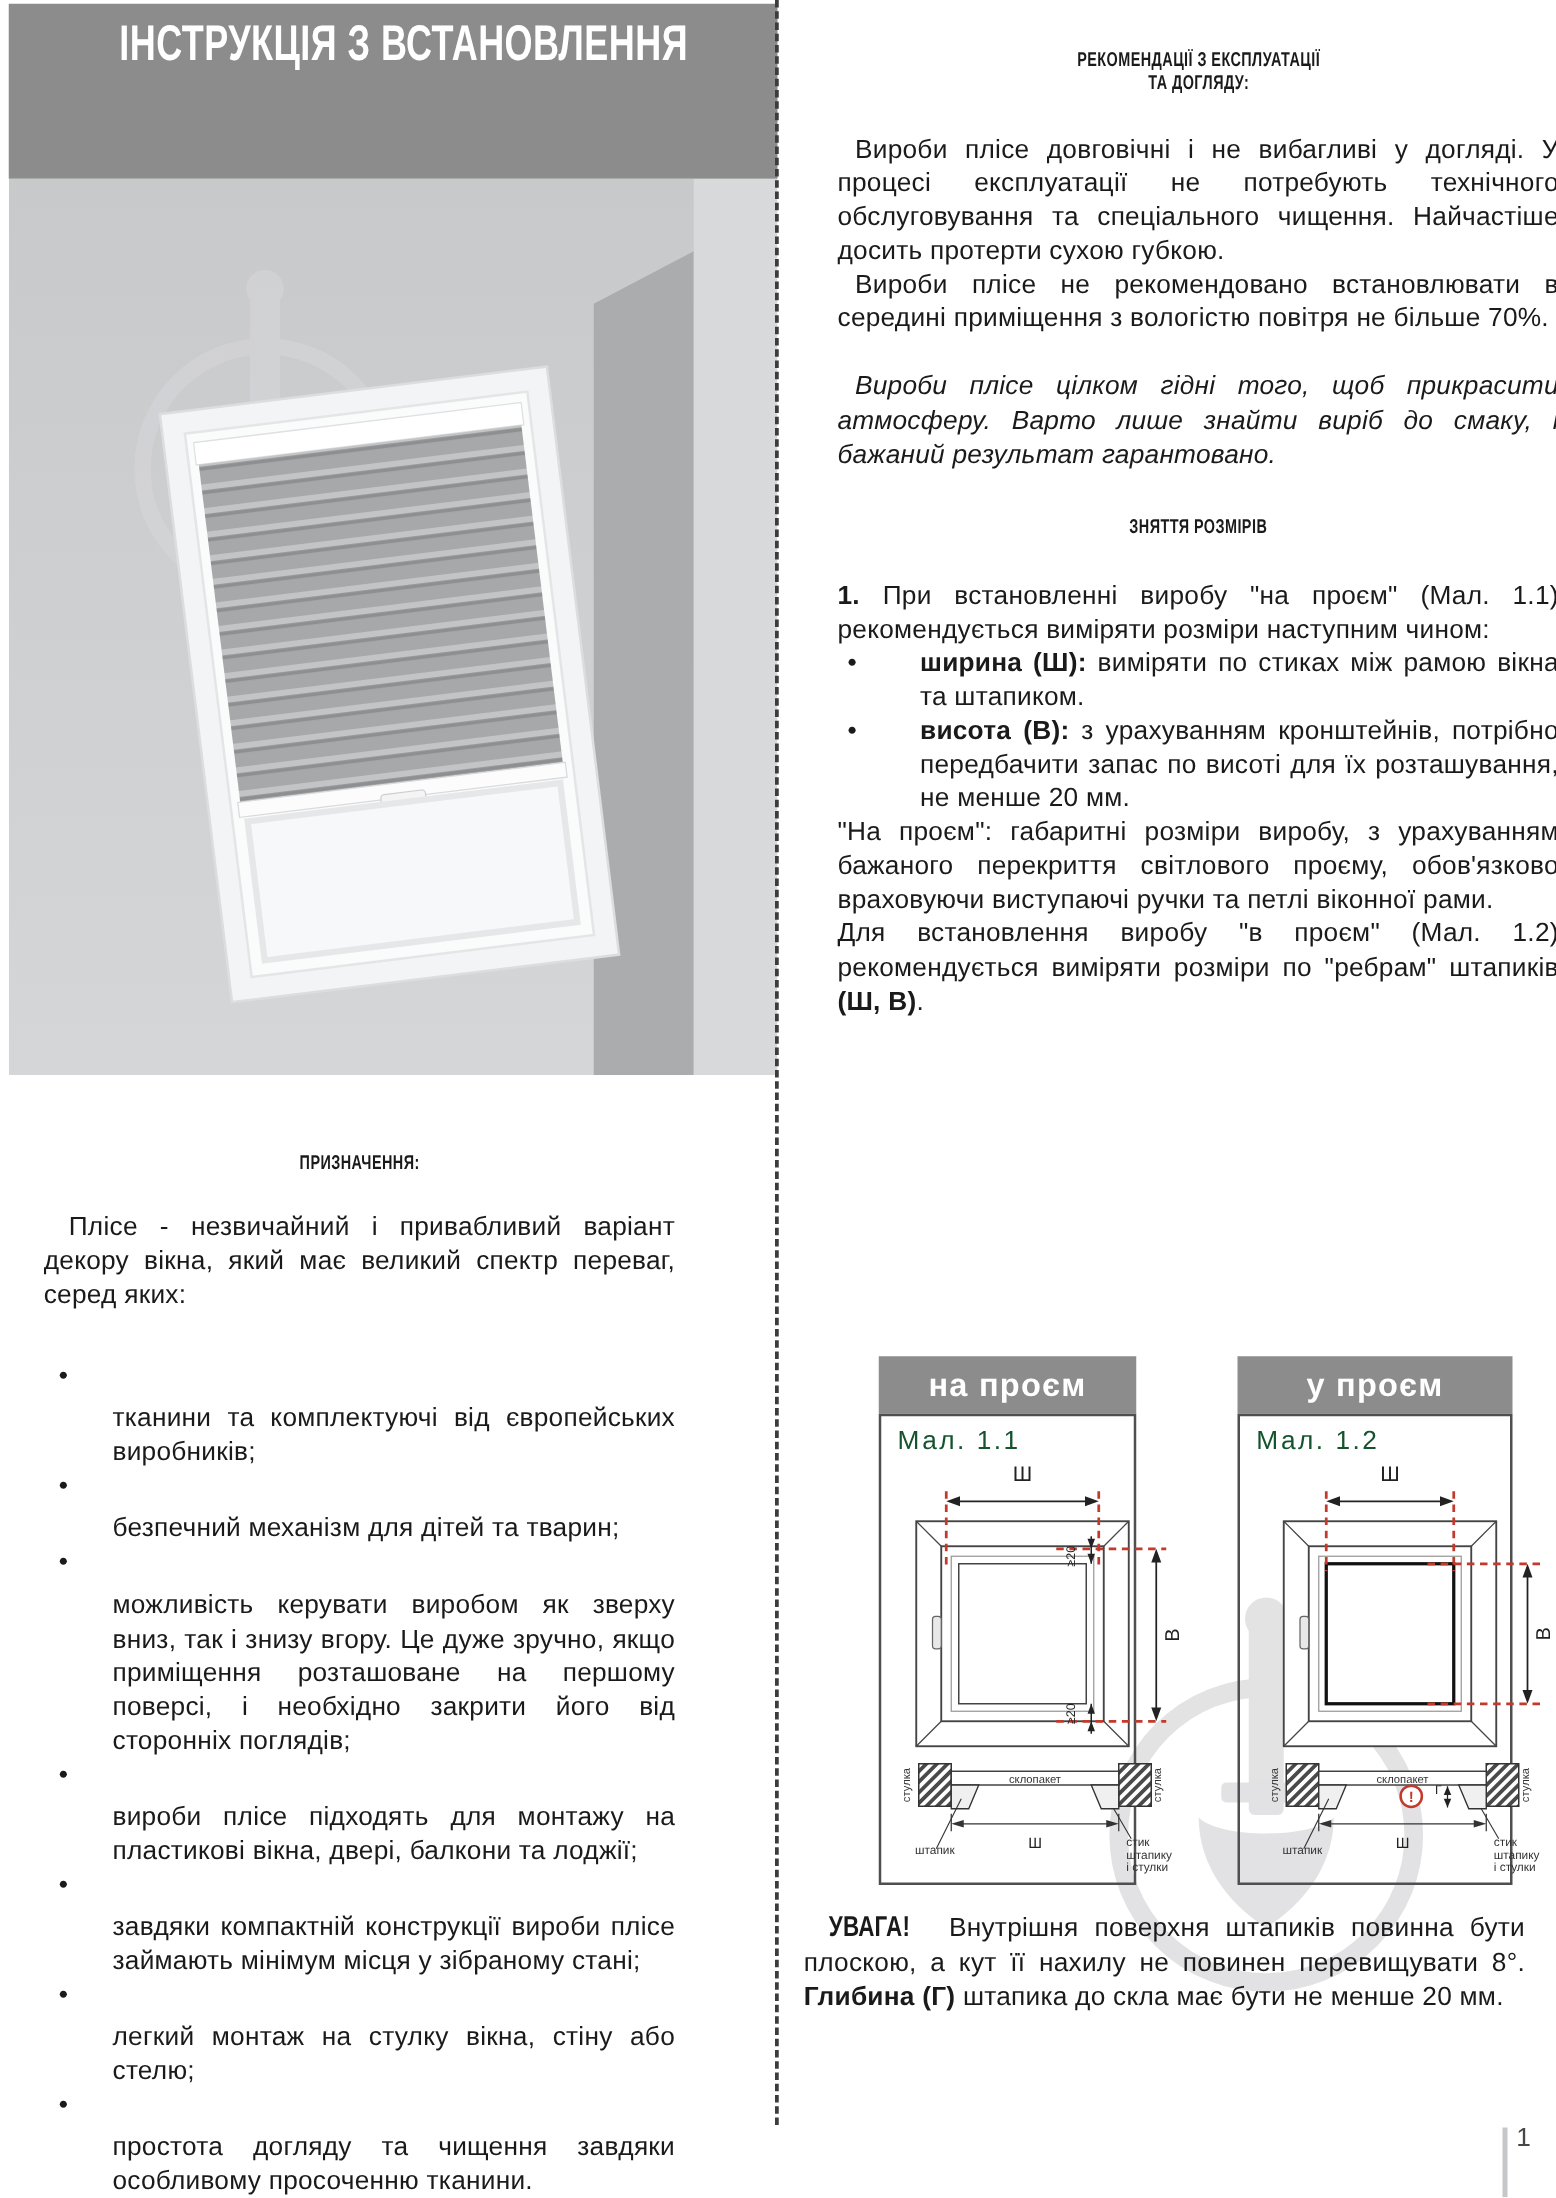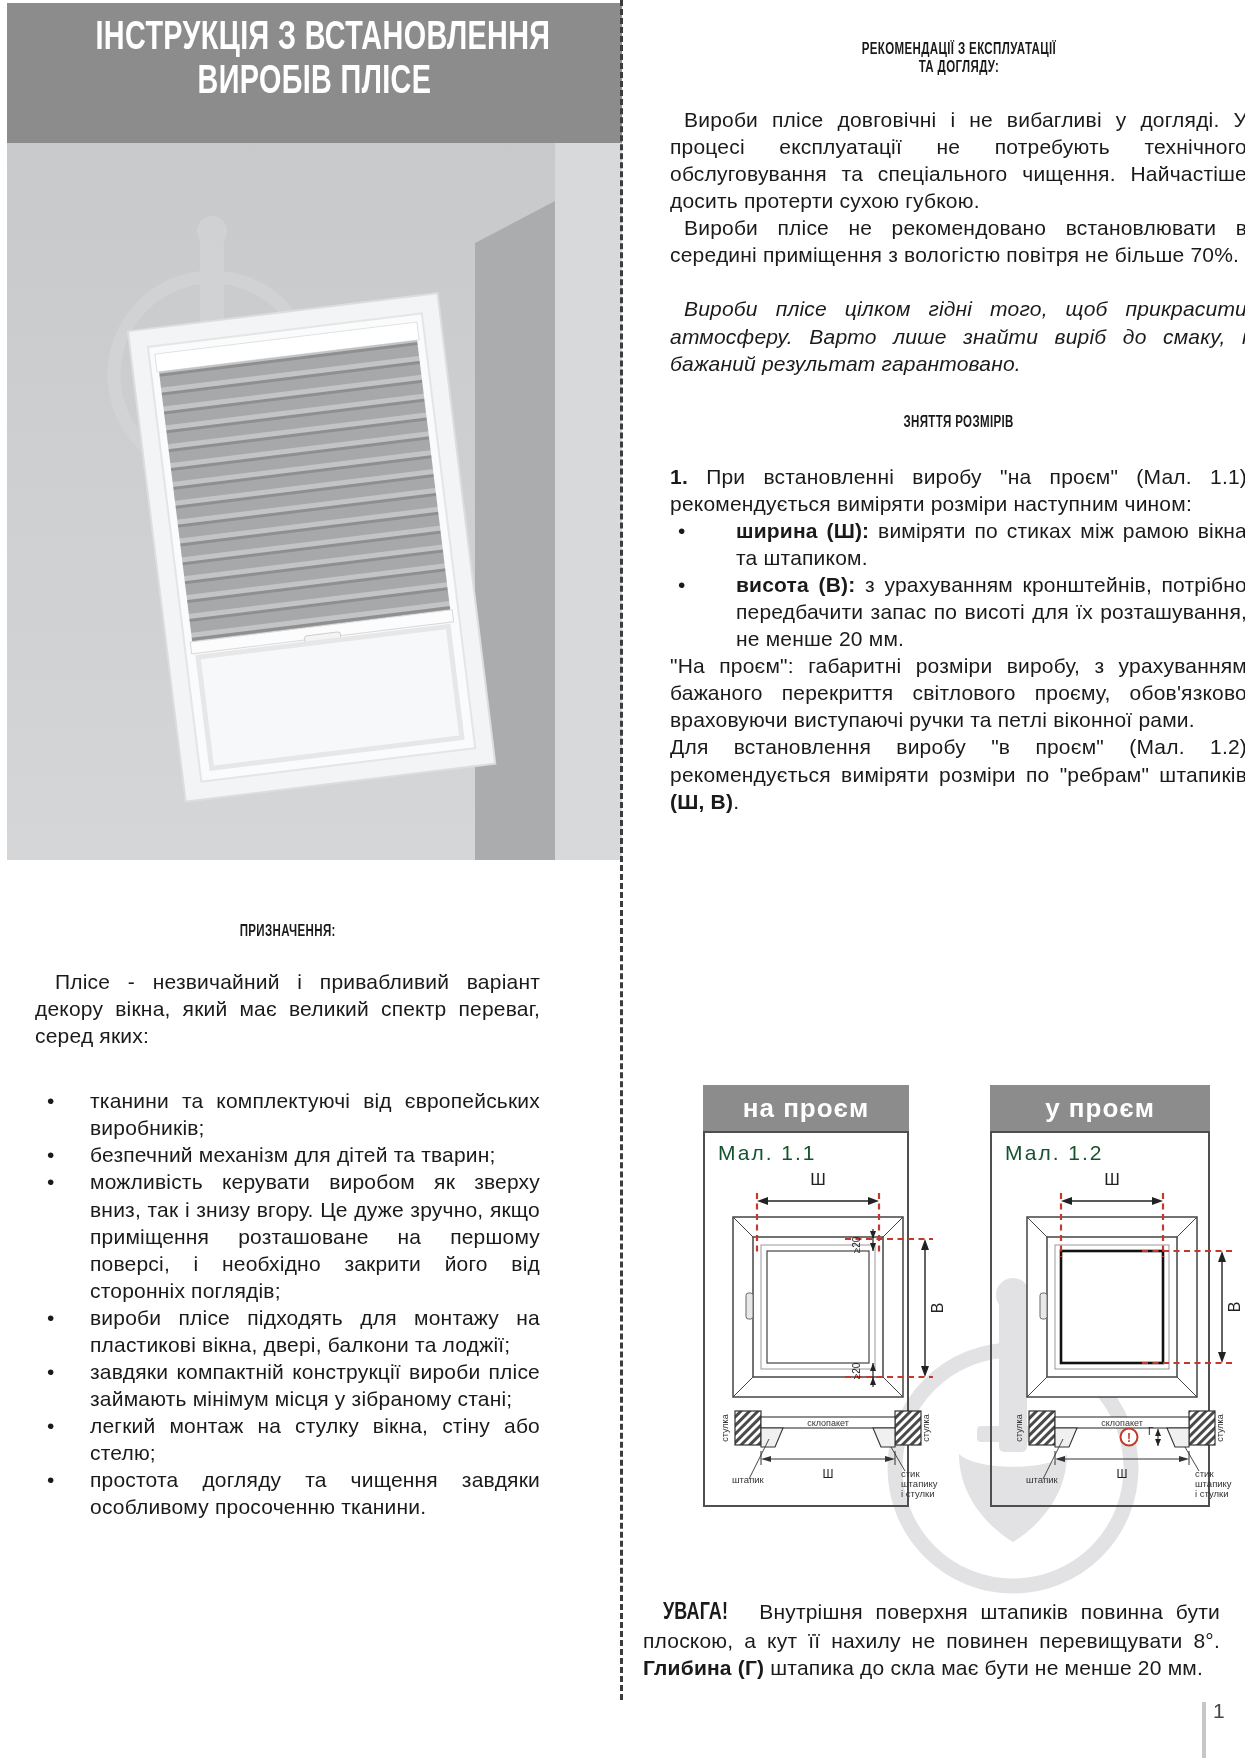--- a/index.html
+++ b/index.html
@@ -25,21 +25,21 @@
     display:flex; flex-direction:column; justify-content:flex-start; padding-top:10px;
   }
   .title-block .h-cond > span { font-size:40px; line-height:1.1; color:#fff; }
   .photo-wrap { width:615px; height:717px; overflow:hidden; }
   .purpose { padding:0 82px 0 28px; }
   .purpose-heading { margin-top:62px; }
   .purpose-intro { margin-top:28px; text-indent:20px; }
   .blist { margin-top:38px; }
   .brow { display:flex; }
   .brow .mark { flex:0 0 55px; padding-left:12px; }
-  .brow .btxt { flex:1; }
+  .brow .btxt { flex:1;margin-top:34px; }
   
   .divider { position:absolute; left:620px; top:0; width:0; height:1700px; border-left:3px dashed #3c3c3c; }
   
   .right-col { position:absolute; left:670px; top:40px; width:577px; z-index:1; }
   .p-care1 { margin-top:30px; text-indent:14px; }
   .p-care2 { text-indent:14px; }
   .p-care3 { margin-top:27px; text-indent:14px; }
   .measure-heading { margin-top:36px; }
   .p-step { margin-top:32px; }
   .rrow { display:flex; }
@@ -50,41 +50,40 @@
   .fig { background:transparent;padding-left:44px; }
   .fig-header {
     height:46px; background:#8c8c8c; color:#fff; display:flex; align-items:center; justify-content:center;
     font-weight:700; font-size:26px; letter-spacing:1px;
   }
   .fig-body { border:2px solid #4f4f4f; background:transparent; }
   .fig-label { font-size:21px; letter-spacing:2px; color:#14532d; padding:8px 0 0 13px; height:32px; }
   .fig1 { width:250px; }
   .fig2 { width:264px; }
   
-  .attention { position:absolute; left:643px; top:1597px; width:577px; z-index:1; }
+  .attention { position:absolute; left:643px; top:1527px; width:577px; z-index:1; }
   .attn-label {
     display:inline-block; font-weight:700; font-size:23px; white-space:nowrap;
     transform:scaleX(.78); transform-origin:left 60%;
   }
   
   .watermark2 { position:absolute; left:838px; top:1272px; z-index:0; }
   
   .footer-line { position:absolute; left:1202px; top:1702px; width:4px; height:56px; background:#c6c7c9; }
   .page-num { position:absolute; left:1213px; top:1699px; font-size:21px; color:#474747; }
 </style>
 </head>
 <body>
 
 <div class="page">
 
   <div class="left-col">
 
     <div class="title-block">
       <div class="h-cond"><span>ІНСТРУКЦІЯ З ВСТАНОВЛЕННЯ</span></div>
-      <div class="h-cond"><span>ВИРОБІВ ПЛІСЕ</span></div>
     </div>
 
     <div class="photo-wrap">
       <svg width="615" height="717" viewBox="0 0 615 717">
         <defs>
           <linearGradient id="wallg" x1="0" y1="0" x2="0" y2="1">
             <stop offset="0" stop-color="#c8c9cb"></stop>
               <stop offset="1" stop-color="#d5d6d8"></stop>
           </linearGradient>
           <pattern id="pleats" width="20" height="19" patternUnits="userSpaceOnUse">

